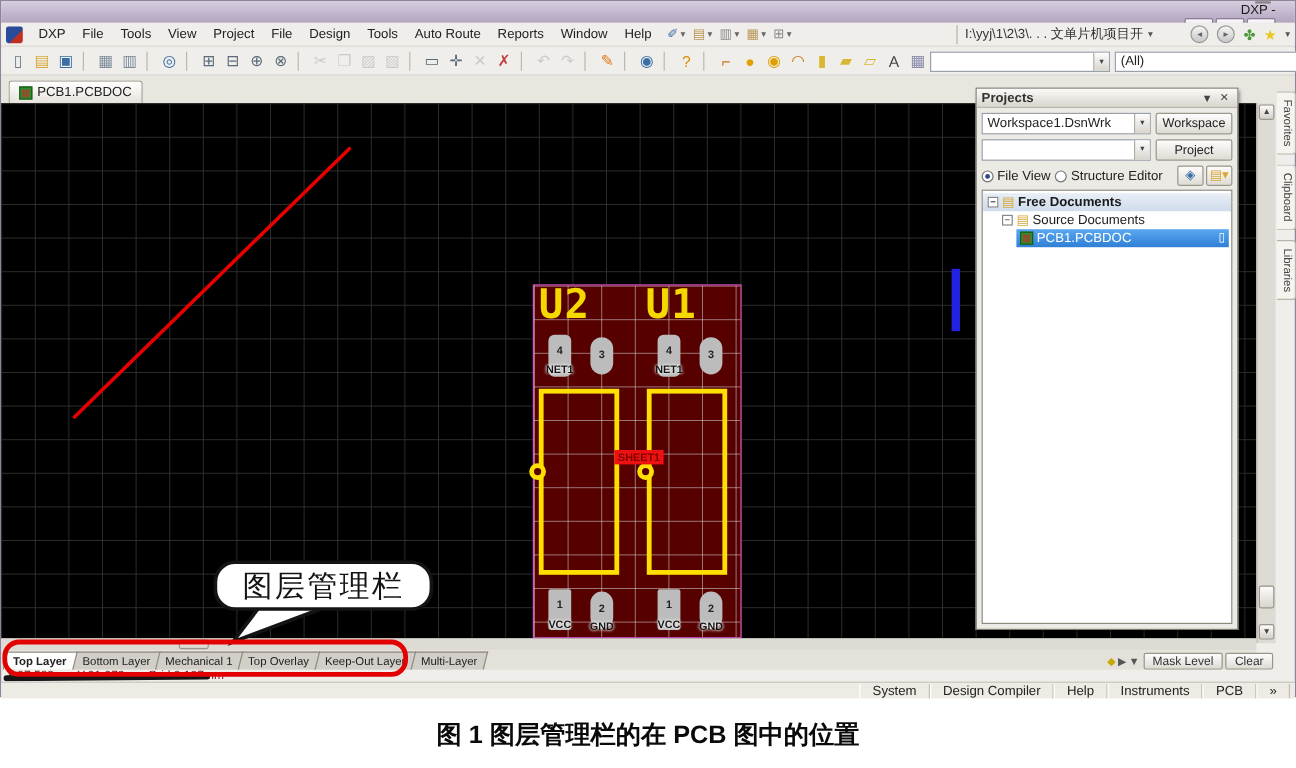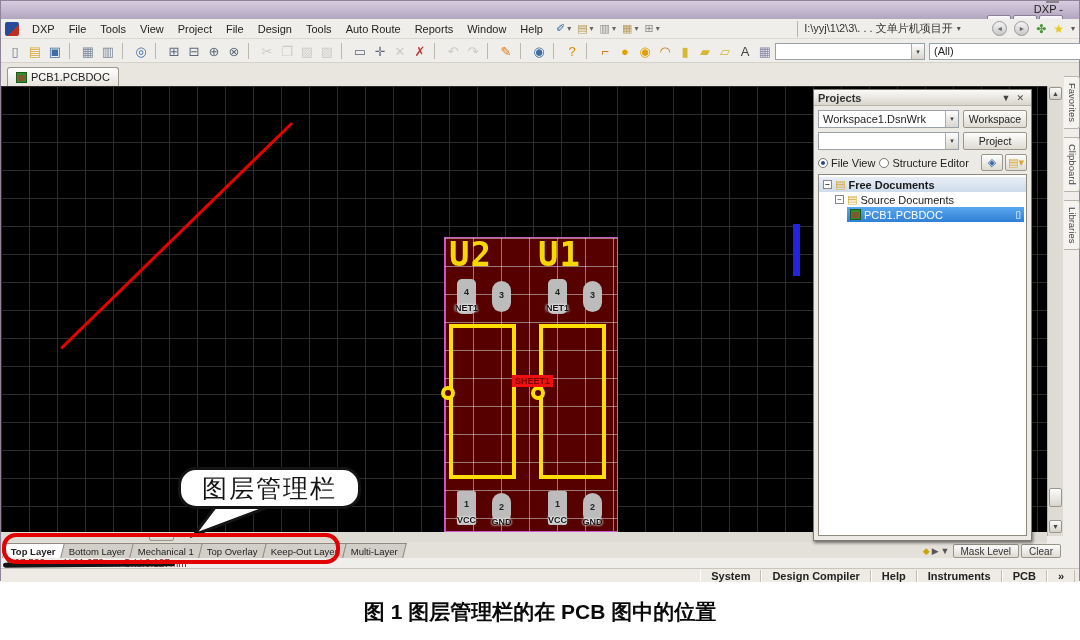--- a/index.html
+++ b/index.html
@@ -71,24 +71,24 @@
   .layerrow { position:absolute; left:0; top:541px; width:1046px; height:16px; background:#e4e1da; display:flex; align-items:flex-end; padding-left:3px; }
   .ltab { height:15px; padding:0 6px; font-size:9.5px; line-height:15px; color:#222; background:#d2cfc8; border:1px solid #8e8a80; border-bottom:none; transform:skewX(-14deg); margin-right:-1px; white-space:nowrap; }
   .ltab > span { display:inline-block; transform:skewX(14deg); }
   .ltab.active { background:#fefefe; font-weight:bold; z-index:2; }
   .maskrow { position:absolute; right:18px; top:543px; display:flex; align-items:center; gap:2px; }
   .maskico { font-size:9px; color:#555; padding:0 1px; }
   .maskbtn { height:14px; padding:0 7px; font-size:10px; line-height:13px; color:#333; background:linear-gradient(#fdfdfd,#dedbd3); border:1px solid #9a968c; border-radius:2px; }
   .coordrow { position:absolute; left:4px; top:557px; height:11px; color:#7b2020; font-size:10px; white-space:nowrap; }
   .coordrow .strike { position:absolute; left:-2px; top:4px; width:172px; height:5px; background:#151515; border-radius:3px; transform:rotate(-0.5deg); }
   .statusbar { position:absolute; left:0; top:567px; width:100%; height:14px; background:#eeebe5; border-top:1px solid #c8c5bd; display:flex; align-items:center; justify-content:flex-end; padding-right:4px; }
-  .sbtn { padding:0 10px; color:#222; border-right:1px solid #c2beb4; border-left:1px solid #fff; white-space:nowrap;font-weight:bold; }
-
-  
-  .projects { position:absolute; left:812px; top:88px; width:219px; height:452px; background:#eceae4; border:1px solid #7e7a70; box-shadow:1px 2px 3px rgba(0,0,0,.5); }
+  .sbtn { padding:0 10px; color:#222; border-right:1px solid #c2beb4; border-left:1px solid #fff; white-space:nowrap; }
+
+  
+  .projects { position:absolute; left:812px; top:72px; width:219px; height:452px; background:#eceae4; border:1px solid #7e7a70; box-shadow:1px 2px 3px rgba(0,0,0,.5); }
   .pp-head { height:16px; background:linear-gradient(#fbfaf8,#d8d5cd); border-bottom:1px solid #b8b4aa; display:flex; align-items:center; padding:0 4px; color:#333; font-weight:bold; }
   .pp-head .hbtn { margin-left:auto; color:#444; font-size:9px; padding:0 3px; }
   .pp-head .hbtn + .hbtn { margin-left:0; }
   .pp-row { display:flex; align-items:center; margin:4px 4px 0 4px; gap:4px; }
   .pp-combo { flex:1; height:18px; }
   .pp-btn { width:64px; height:18px; background:linear-gradient(#fdfdfd,#dedbd3); border:1px solid #9a968c; border-radius:2px; font-size:10.5px; text-align:center; line-height:16px; color:#222; }
   .radio { display:flex; align-items:center; gap:3px; color:#222; }
   .radio .dot { width:10px; height:10px; border-radius:50%; border:1px solid #777; background:#fff; position:relative; }
   .radio.sel .dot::after { content:""; position:absolute; left:2px; top:2px; width:4px; height:4px; border-radius:50%; background:#2a4a8a; }
   .ppico { width:22px; height:17px; background:linear-gradient(#fdfdfd,#dedbd3); border:1px solid #9a968c; border-radius:2px; text-align:center; line-height:15px; font-size:11px; }

